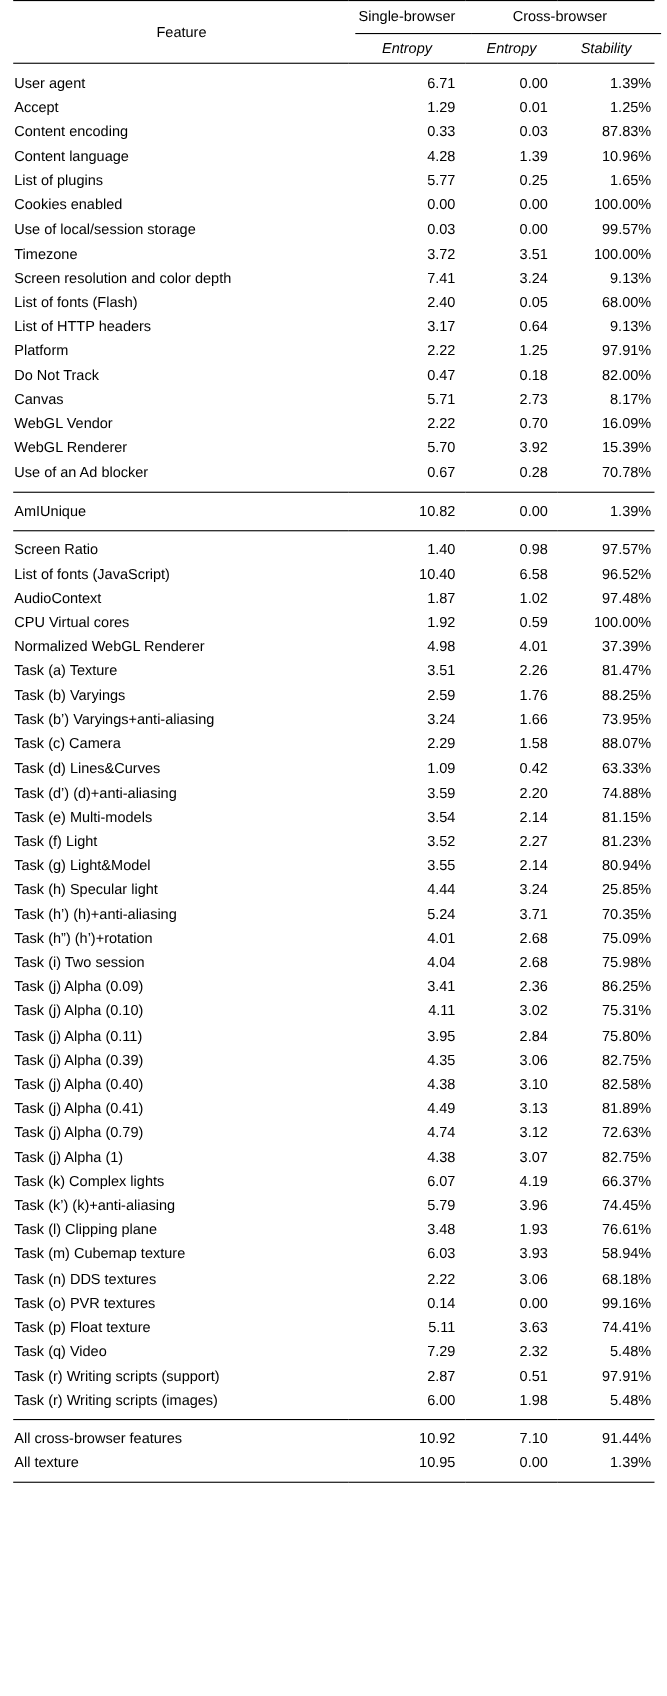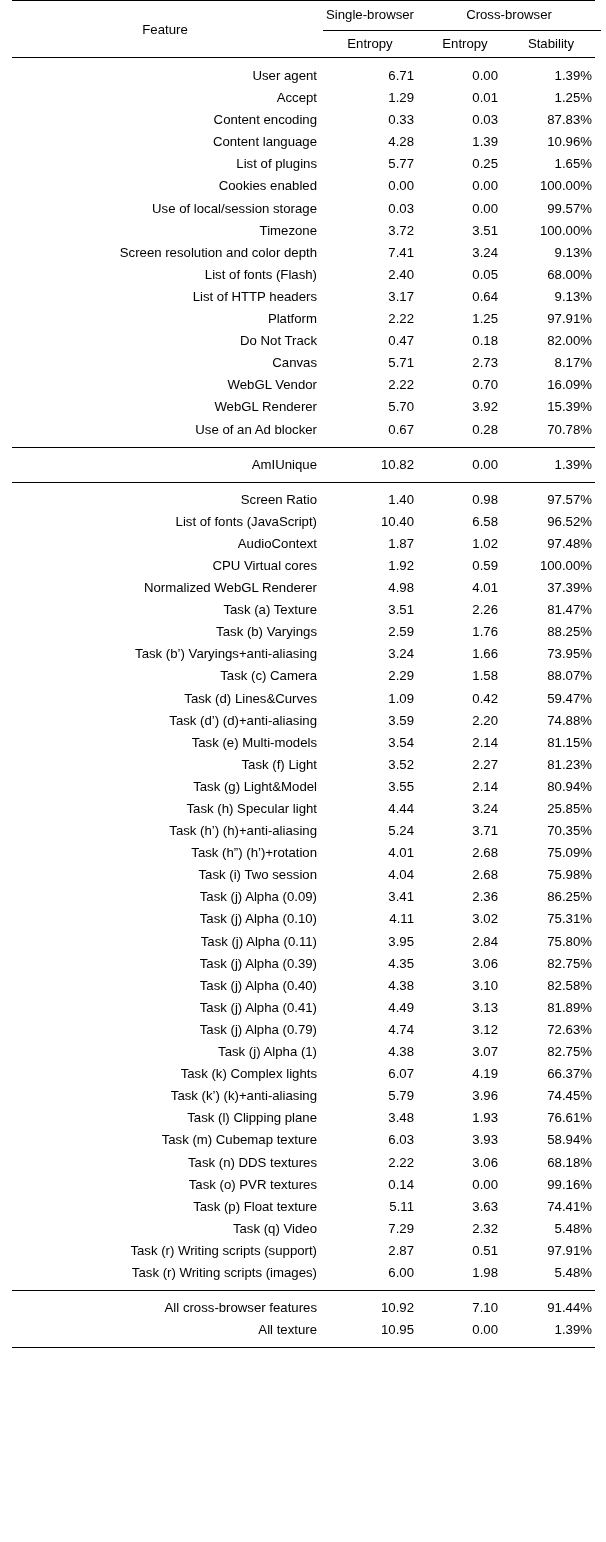--- a/index.html
+++ b/index.html
@@ -44,20 +44,21 @@
     text-align: center;
     height: 20px;
     line-height: 28px;
     font-size: 13.2px;
   }
   .hdr-sub {
     text-align: center;
     height: 26px;
     line-height: 26px;
     font-size: 13.2px;
+    font-style: italic;
   }
   .feature-head {
     text-align: center;
     font-size: 13.2px;
     padding-left: 1px;
   }
   .rule-span-cell { padding: 0; height: 2px; }
   .rule-span {
     height: 1px;
     background: #000;
@@ -76,21 +77,21 @@
 
   
   tr.data-row td {
     height: 22.1px;
     line-height: 22.1px;
     font-size: 13.2px;
     white-space: nowrap;
     overflow: hidden;
   }
   td.feat {
-    text-align: right;
+    text-align: left;
     padding-left: 1px;
   }
   td.num {
     text-align: right;
     padding-right: 9px;
   }
   td.num.last { padding-right: 3px; margin-top: 40px; }
 </style>
 </head>
 <body>
@@ -308,21 +309,21 @@
         <tr class="data-row">
           <td class="feat">Task (c) Camera</td>
           <td class="num">2.29</td>
           <td class="num">1.58</td>
           <td class="num last">88.07%</td>
         </tr>
         <tr class="data-row">
           <td class="feat">Task (d) Lines&amp;Curves</td>
           <td class="num">1.09</td>
           <td class="num">0.42</td>
-          <td class="num last">59.47%</td>
+          <td class="num last">63.33%</td>
         </tr>
         <tr class="data-row">
           <td class="feat">Task (d’) (d)+anti-aliasing</td>
           <td class="num">3.59</td>
           <td class="num">2.20</td>
           <td class="num last">74.88%</td>
         </tr>
         <tr class="data-row">
           <td class="feat">Task (e) Multi-models</td>
           <td class="num">3.54</td>

